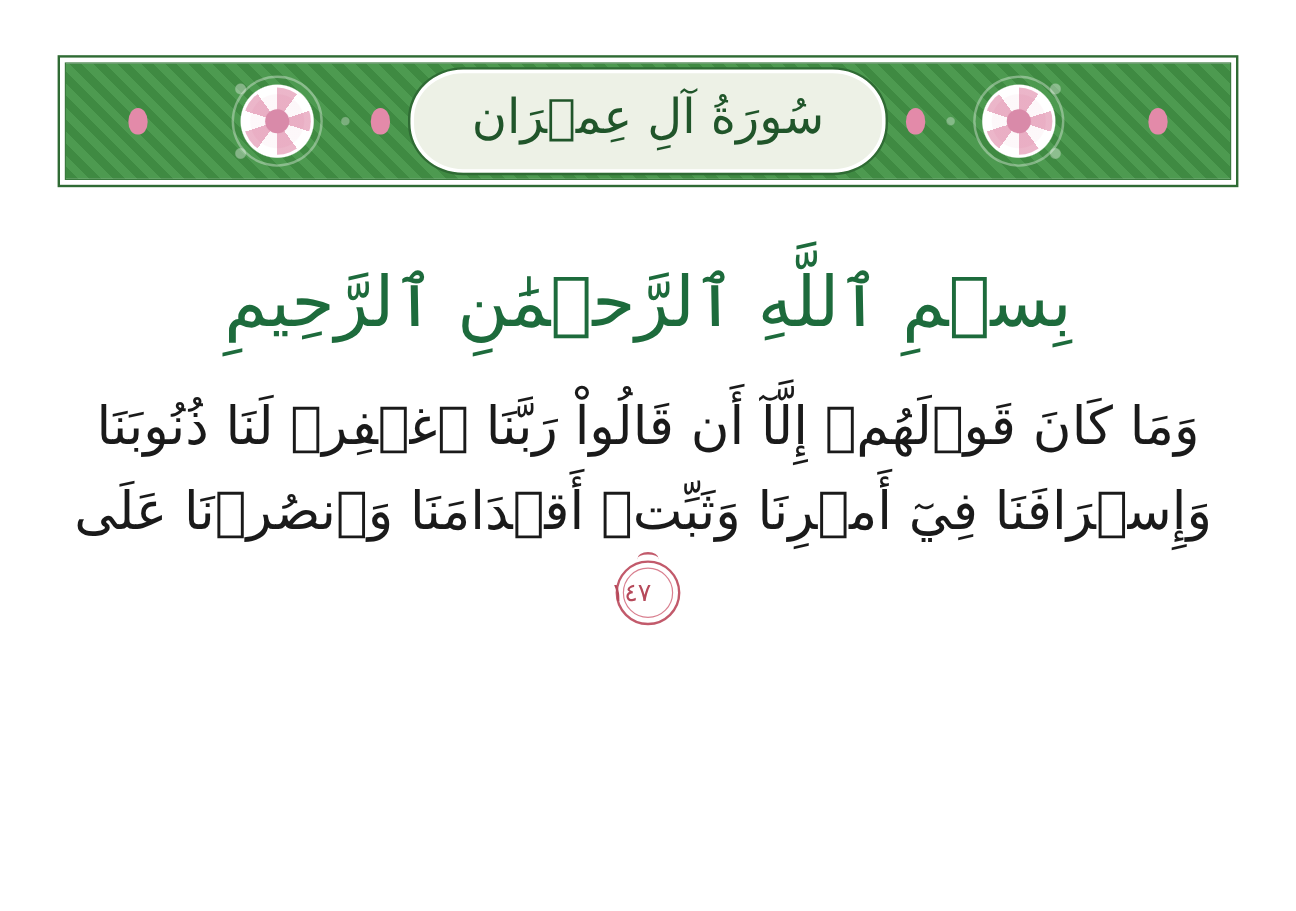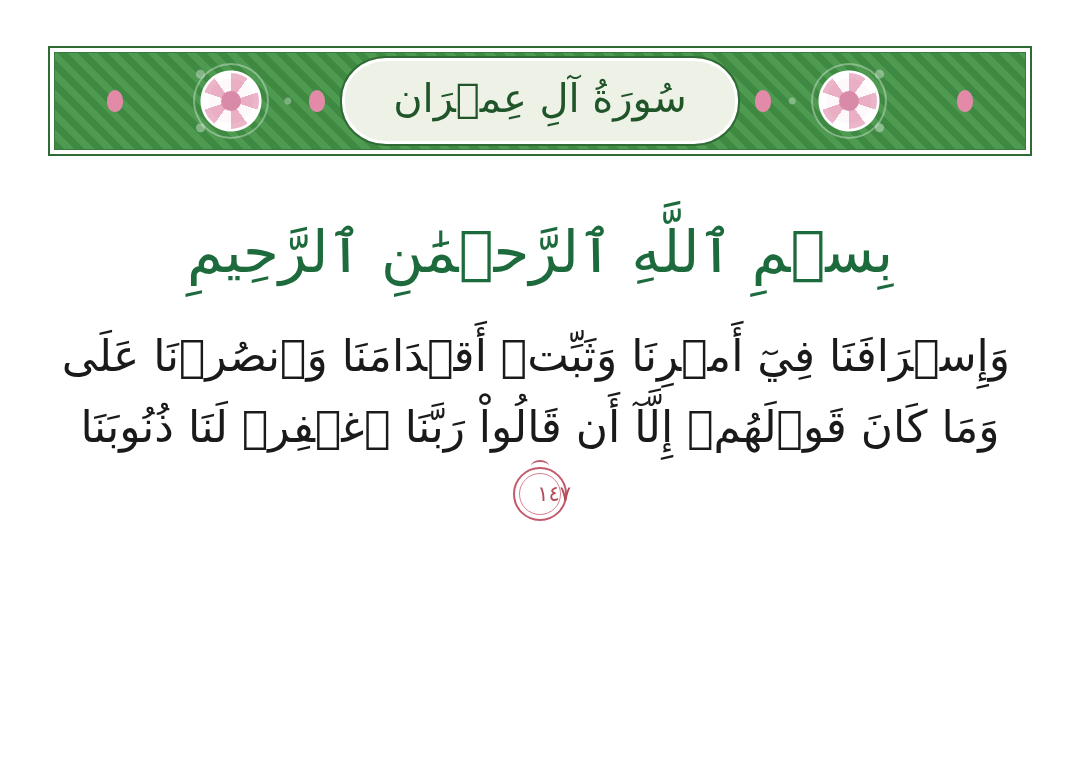--- a/index.html
+++ b/index.html
@@ -177,21 +177,21 @@
     display: flex;
     align-items: center;
     justify-content: center;
     gap: 26px;
   }
 
   
   .ayah-marker {
     display: inline-flex;
     align-items: center;
-    justify-content: flex-start;
+    justify-content: flex-end;
     width: 62px;
     height: 62px;
     flex: 0 0 auto;
     position: relative;
     color: #b6495a;
     font-size: 21px;
     font-family: "DejaVu Sans", sans-serif;
   }
   .ayah-marker::before {
     content: "";
@@ -243,22 +243,22 @@
 
       <div class="cartouche">
         <span class="surah-name">سُورَةُ آلِ عِمۡرَان</span>
       </div>
     </div>
   </div>
 
   <div class="basmala">بِسۡمِ ٱللَّهِ ٱلرَّحۡمَٰنِ ٱلرَّحِيمِ</div>
 
   <div class="ayah-block">
+    <div class="ayah-line">وَمَا كَانَ قَوۡلَهُمۡ إِلَّآ أَن قَالُواْ رَبَّنَا ٱغۡفِرۡ لَنَا ذُنُوبَنَا</div>
     <div class="ayah-line">وَإِسۡرَافَنَا فِيٓ أَمۡرِنَا وَثَبِّتۡ أَقۡدَامَنَا وَٱنصُرۡنَا عَلَى</div>
-    <div class="ayah-line">وَمَا كَانَ قَوۡلَهُمۡ إِلَّآ أَن قَالُواْ رَبَّنَا ٱغۡفِرۡ لَنَا ذُنُوبَنَا</div>
     <div class="ayah-line last">
       <span class="ayah-marker">
         <span class="marker-crown"></span>
         <span class="num">١٤٧</span>
       </span>
     </div>
   </div>
 
 </div>
 

